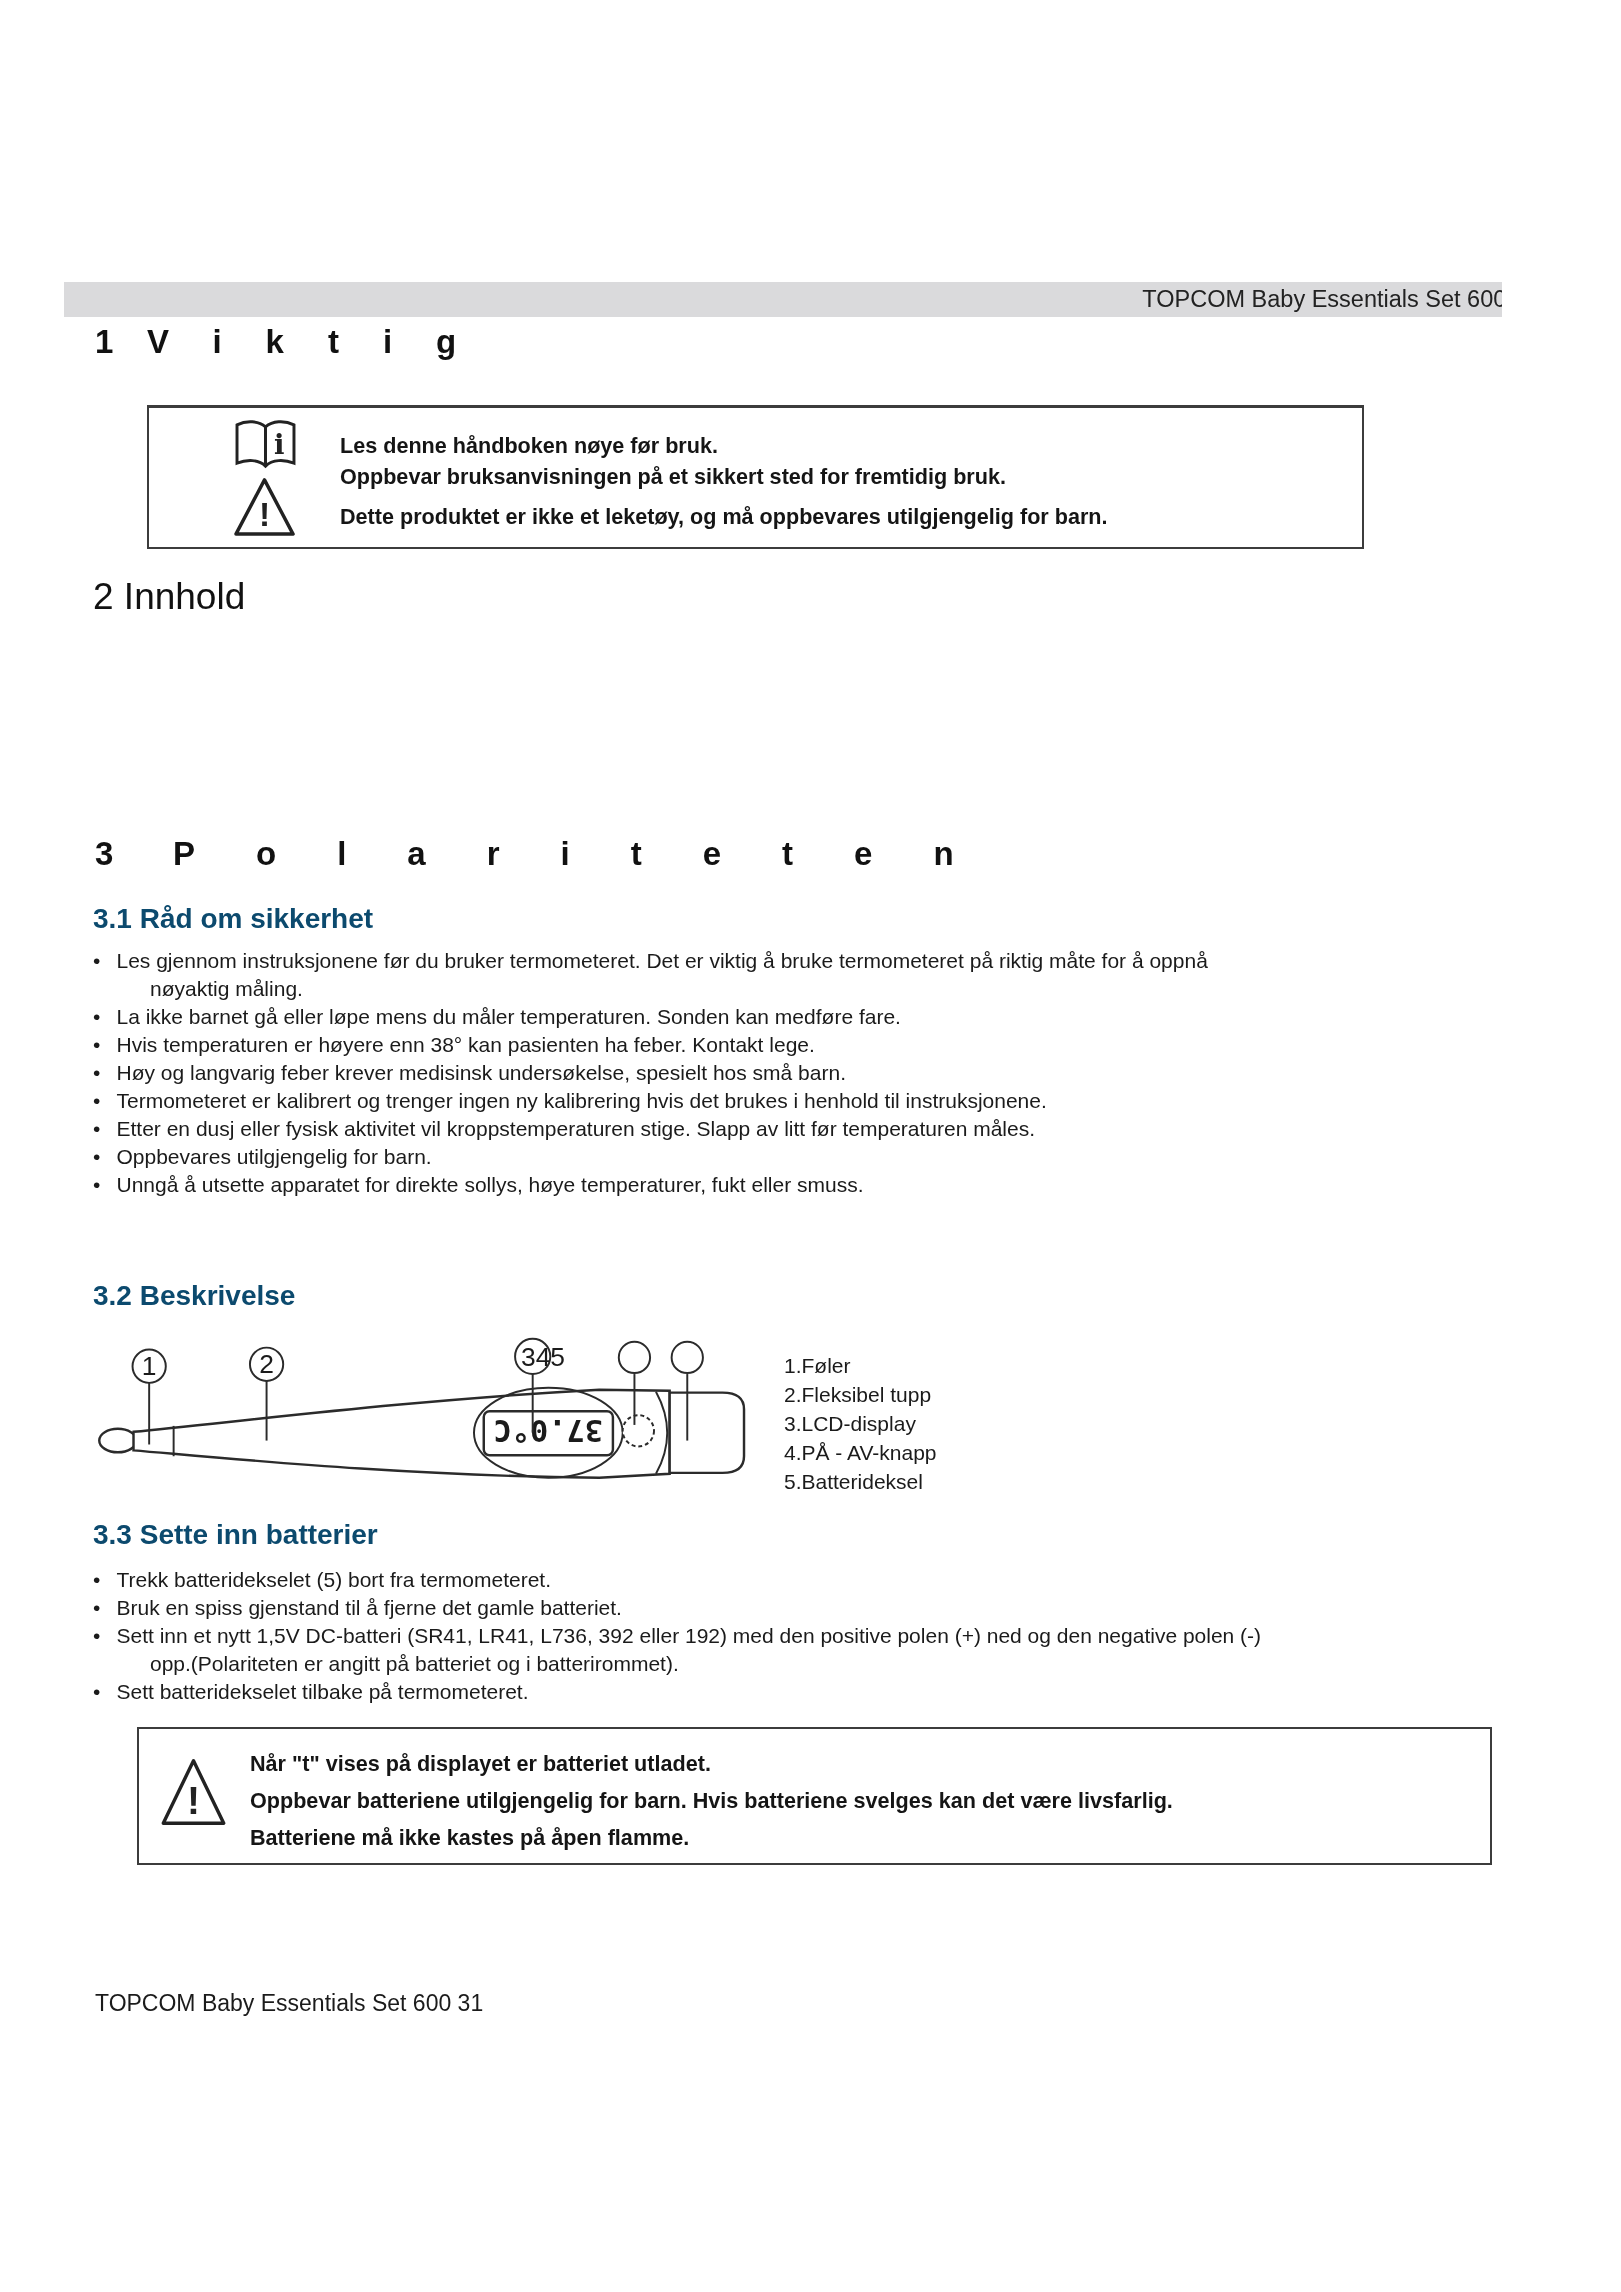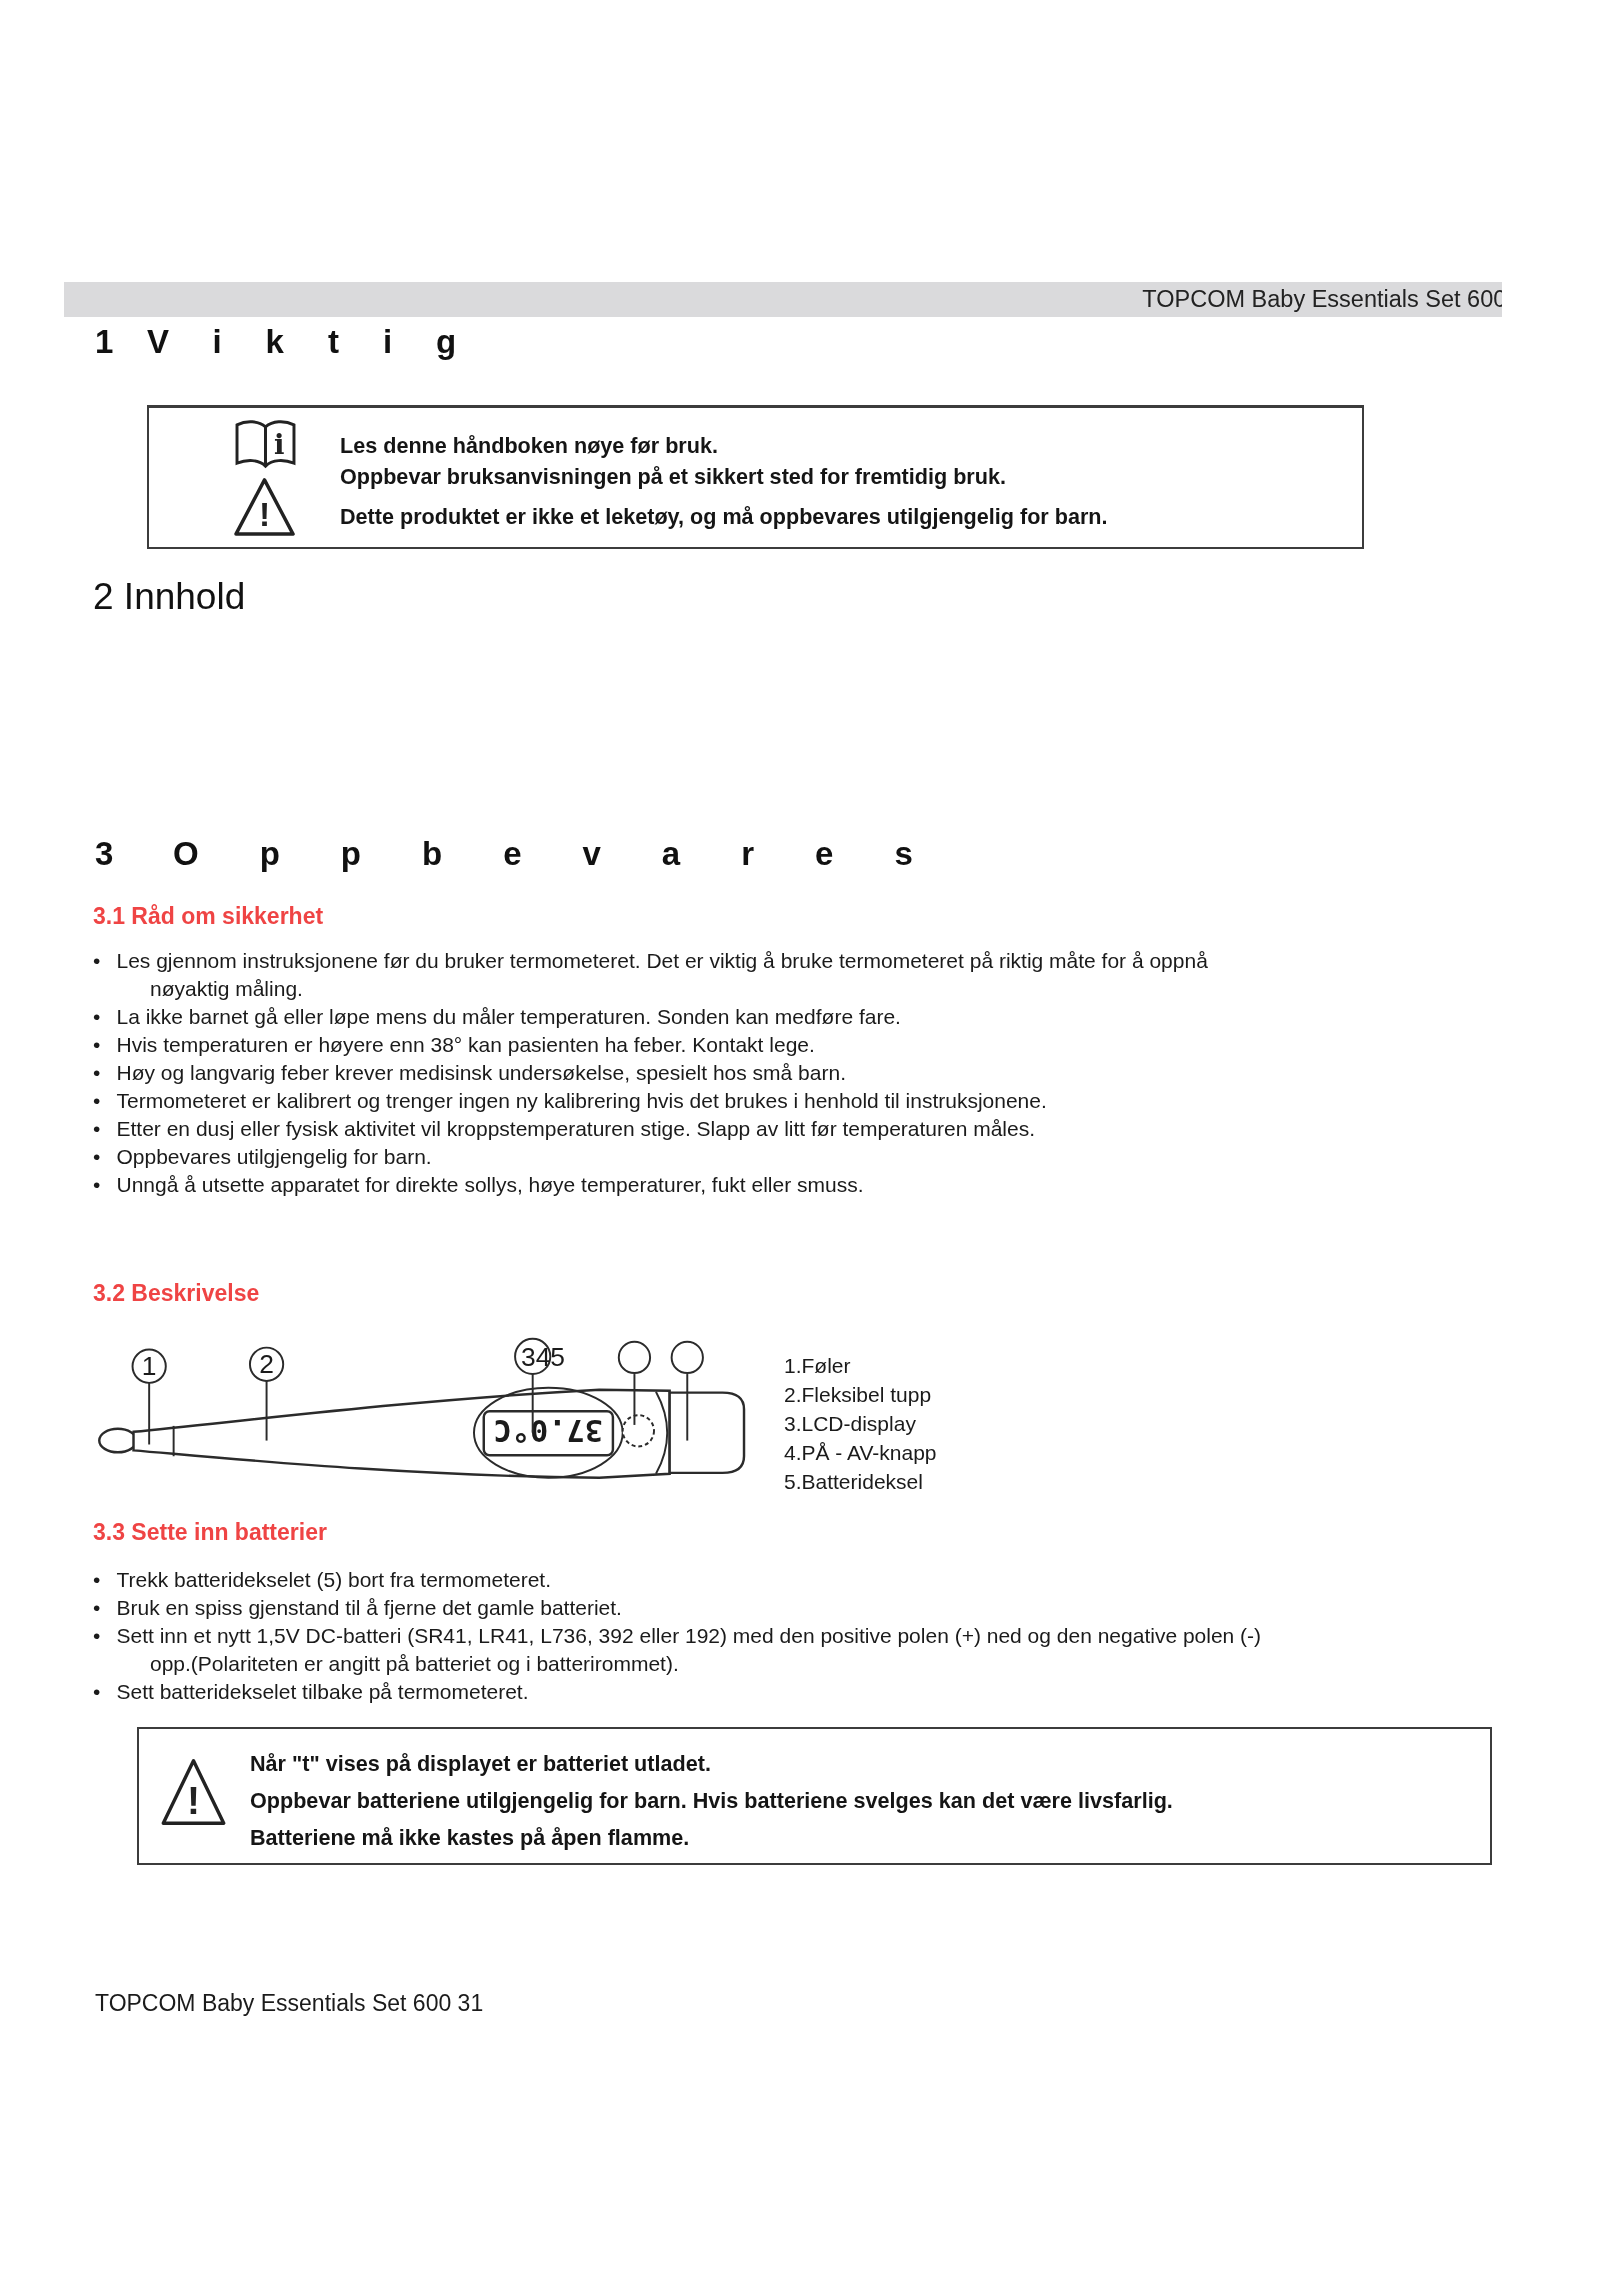--- a/index.html
+++ b/index.html
@@ -15,21 +15,21 @@
     font-size:23.5px; line-height:35px; text-align:right; color:#222;
   }
 
   
   .h-big { position:absolute; font-weight:bold; font-size:33px; color:#111; white-space:nowrap; }
   .h-num-1 { display:inline-block; min-width:52px; }
   .h-num-3 { display:inline-block; min-width:78px; }
   .ls-viktig { letter-spacing:44px; }
   .ls-termo  { letter-spacing:61px; }
   .h2 { position:absolute; font-weight:normal; font-size:37px; color:#111; }
-  .h3 { position:absolute; font-weight:bold; font-size:23px; color:#ef4444; }
+  .h3 { position:absolute; font-weight:bold; font-size:28px; color:#0c4a6e; }
 
   
   .notice {
     position:absolute; box-sizing:border-box; background:#fff;
     border:2px solid #3c3c3c; border-top-width:3.9px;
   }
   .notice-1 { left:147px; top:405px; width:1217px; height:144px; }
   .notice-2 { left:137px; top:1727px; width:1355px; height:138px; border-top-width:2.9px; }
   .nb-icons-1 { position:absolute; left:83px; top:9.8px; width:71px; }
   .nb-icon-tri-2 { position:absolute; left:19.6px; top:23.5px; }
@@ -102,21 +102,21 @@
       <div class="nb-line nb-gap">Oppbevar bruksanvisningen på et sikkert sted for fremtidig bruk.</div>
       <div class="nb-line">Dette produktet er ikke et leketøy, og må oppbevares utilgjengelig for barn.</div>
     </div>
   </div>
 
   <div class="h2" style="left:93px; top:576px;">
     <span>2</span>&nbsp;<span>Innhold</span>
   </div>
 
   <div class="h-big" style="left:95px; top:835px;">
-    <span class="h-num-3">3</span><span class="ls-termo">Oppbevares</span>
+    <span class="h-num-3">3</span><span class="ls-termo">Polariteten</span>
   </div>
 
   <div class="h3" style="left:93px; top:903px;">3.1 Råd om sikkerhet</div>
   <ul class="blist" style="left:93px; top:947px;">
     <li><span>Les gjennom instruksjonene før du bruker termometeret. Det er viktig å bruke termometeret på riktig måte for å oppnå
 nøyaktig måling.</span></li>
     <li><span>La ikke barnet gå eller løpe mens du måler temperaturen. Sonden kan medføre fare.</span></li>
     <li><span>Hvis temperaturen er høyere enn 38° kan pasienten ha feber. Kontakt lege.</span></li>
     <li><span>Høy og langvarig feber krever medisinsk undersøkelse, spesielt hos små barn.</span></li>
     <li><span>Termometeret er kalibrert og trenger ingen ny kalibrering hvis det brukes i henhold til instruksjonene.</span></li>

